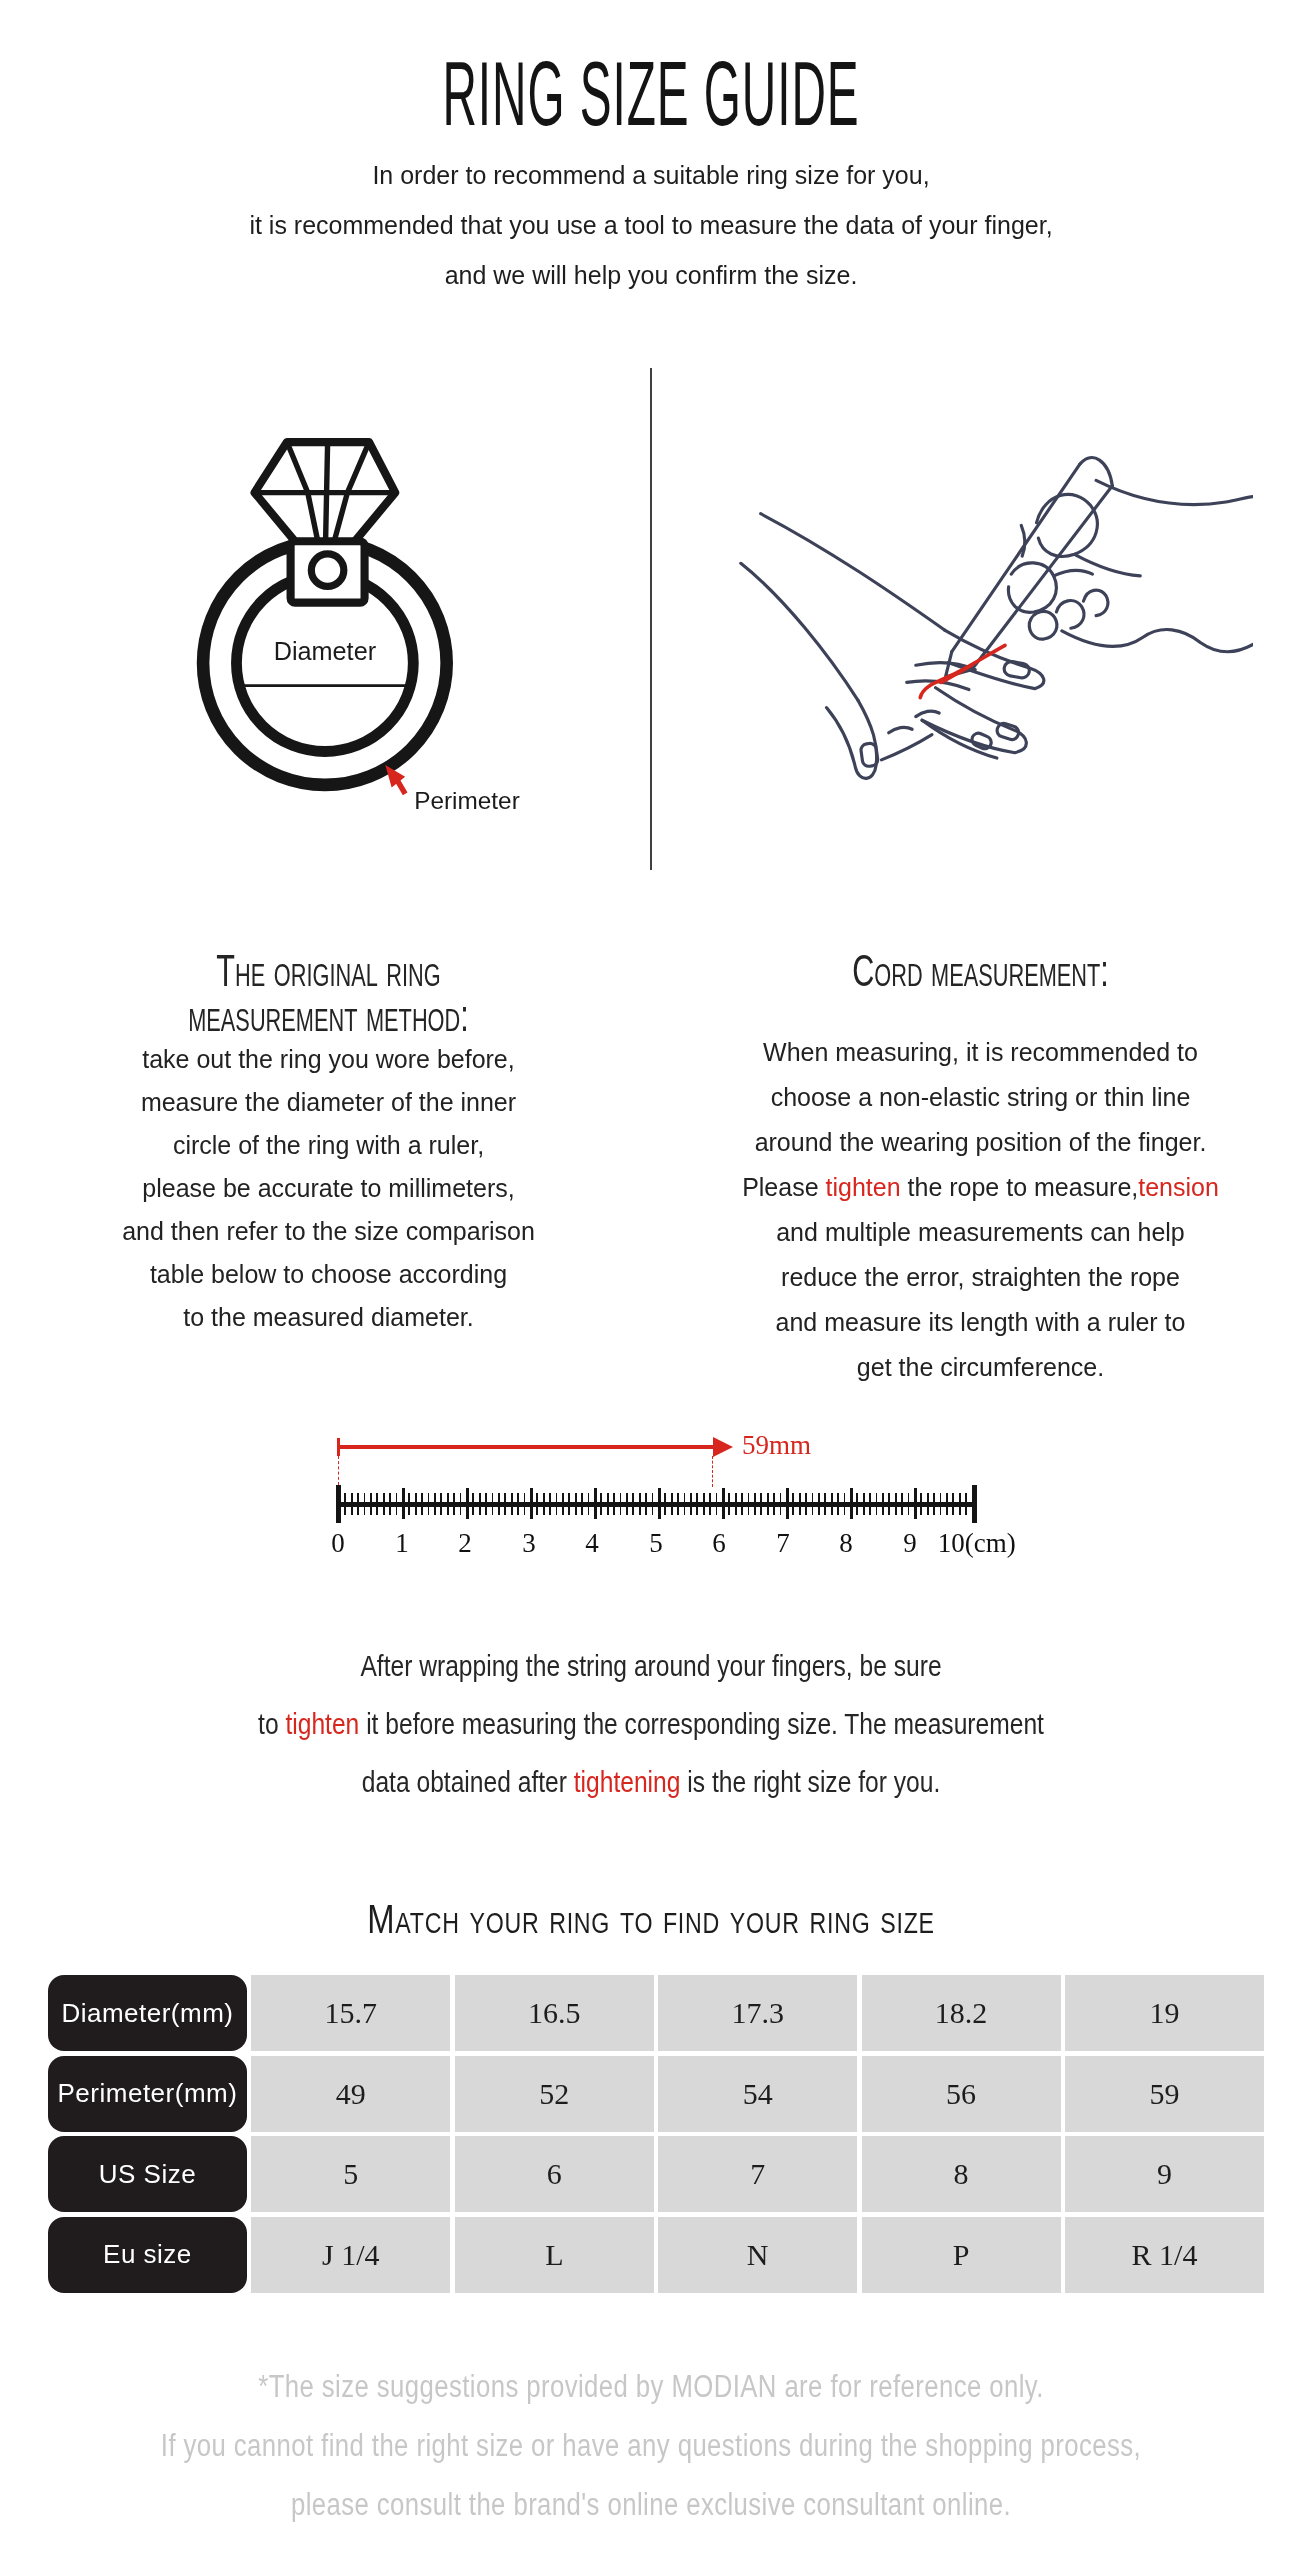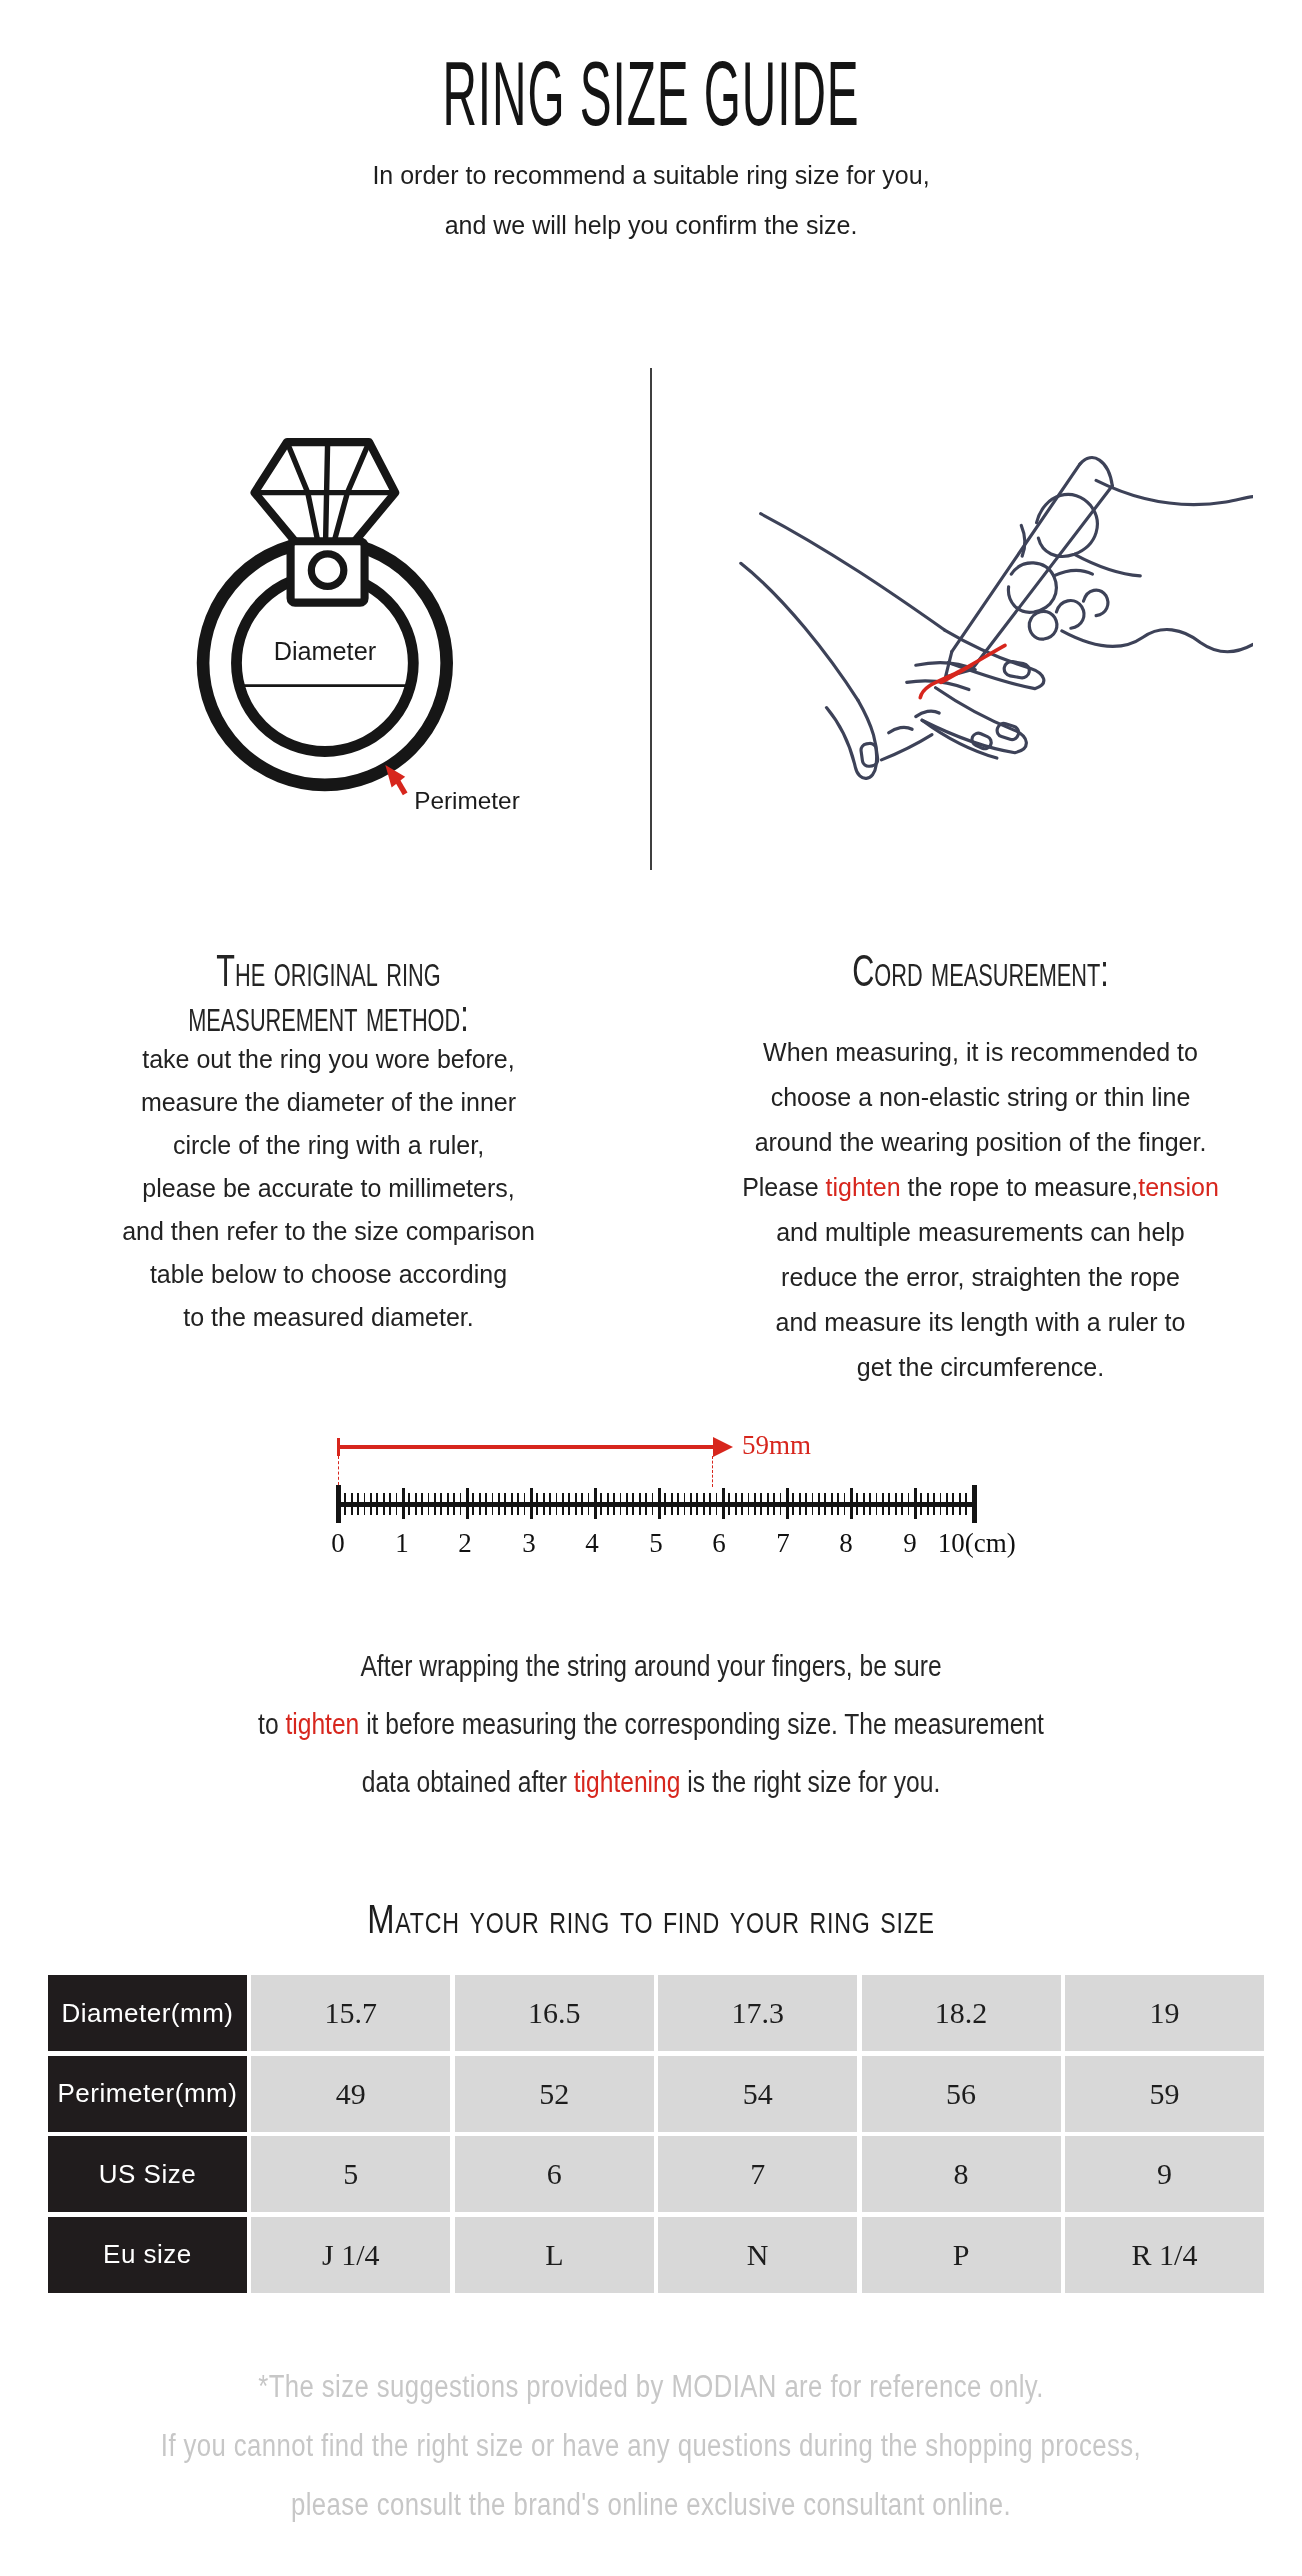--- a/index.html
+++ b/index.html
@@ -70,38 +70,39 @@
   
   .note{top:1637px;font-size:30px;line-height:58px;color:#262626;
     transform:scaleX(0.82);transform-origin:50% 50%;}
 
   
   .table-heading{top:1896px;font-size:41px;font-variant:small-caps;letter-spacing:0.9px;color:#1d1d1d;
     transform:scaleX(0.80);transform-origin:50% 50%;white-space:nowrap;}
   .size-table{position:absolute;left:48px;top:1975px;width:1216px;
     display:grid;grid-template-columns:repeat(6,1fr);gap:4.5px 4.5px;}
   .cell{height:76px;display:flex;align-items:center;justify-content:center;}
-  .th-cell{background:var(--table-header-bg);color:#ffffff;font-size:26px;letter-spacing:0.5px;}
+  .th-cell{background:var(--table-header-bg);color:#ffffff;font-size:26px;letter-spacing:0.5px;border-radius:16px;}
   .td-cell{background:var(--table-cell-bg);color:#1d1d1d;font-family:"Liberation Serif",serif;font-size:30px;}
 
   
   .footer{top:2357px;font-size:31px;line-height:59px;color:var(--footer-gray);
     letter-spacing:0.5px;transform:scaleX(0.83);transform-origin:50% 50%;}
 
   svg text{font-family:"Liberation Sans",sans-serif;fill:#1b1b1b;}
 </style>
 </head>
 <body>
 
 <div class="page">
 
   <div class="center-abs title">RING SIZE GUIDE</div>
 
   <div class="center-abs intro">
     <div>In order to recommend a suitable ring size for you,</div>
+    <div>it is recommended that you use a tool to measure the data of your finger,</div>
     <div>and we will help you confirm the size.</div>
   </div>
 
   <svg class="ring-svg" width="397" height="406" viewBox="0 0 440 450">
     <g fill="none" class="ink" stroke-linejoin="round" stroke-linecap="round">
       <circle cx="165" cy="275" r="135" stroke-width="14"></circle>
       <circle cx="165" cy="275" r="98" stroke-width="12"></circle>
       <polygon points="123,30 214,30 243,86 165,180 87,86" fill="#ffffff" stroke-width="9"></polygon>
       <path d="M87,86 L243,86 M168,32 L165,178 M123,30 L146,86 L165,178 M214,30 L190,86 L165,178" stroke-width="6"></path>
       <rect x="127" y="140" width="82" height="68" rx="5" fill="#ffffff" stroke-width="9"></rect>

